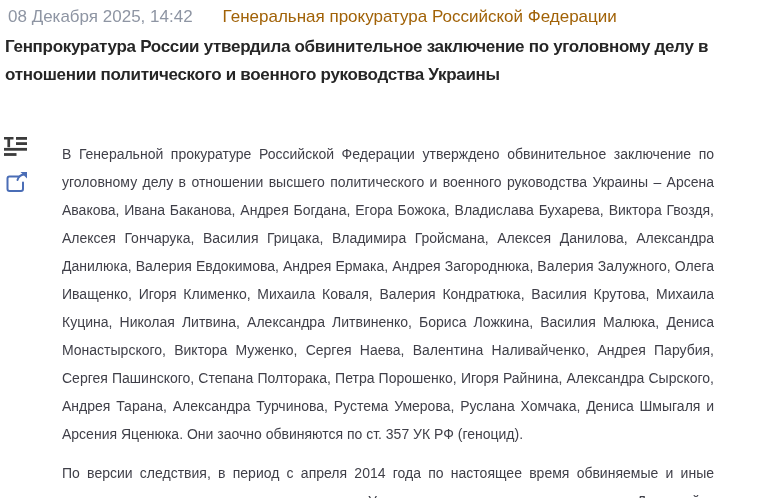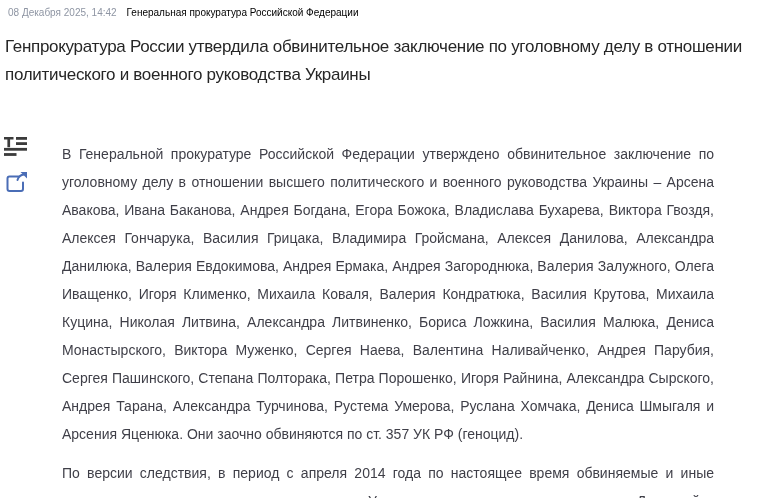--- a/index.html
+++ b/index.html
@@ -13,34 +13,34 @@
     height: 498px;
     background: #ffffff;
     overflow: hidden;
   }
   .meta-row {
     position: absolute;
     top: 7px;
     left: 8px;
     display: flex;
     align-items: baseline;
-    gap: 10px;
-    font-size: 10px;
+    gap: 30px;
+    font-size: 17px;
     white-space: nowrap;
   }
   .meta-date { color: #8e95a3; }
-  .meta-tag  { color: #000000; text-decoration: none; cursor: pointer; text-align: right; }
+  .meta-tag  { color: #a16207; text-decoration: none; cursor: pointer; text-align: right; }
   .headline {
     position: absolute;
     top: 33px;
     left: 5px;
     width: 766px;
     font-size: 17px;
     line-height: 28px;
-    font-weight: normal;
+    font-weight: bold;
     letter-spacing: -0.3px;
     color: #262626;
   }
   .icon-col {
     position: absolute;
     top: 137px;
     left: 4px;
     width: 30px;
     display: flex;
     flex-direction: column;

